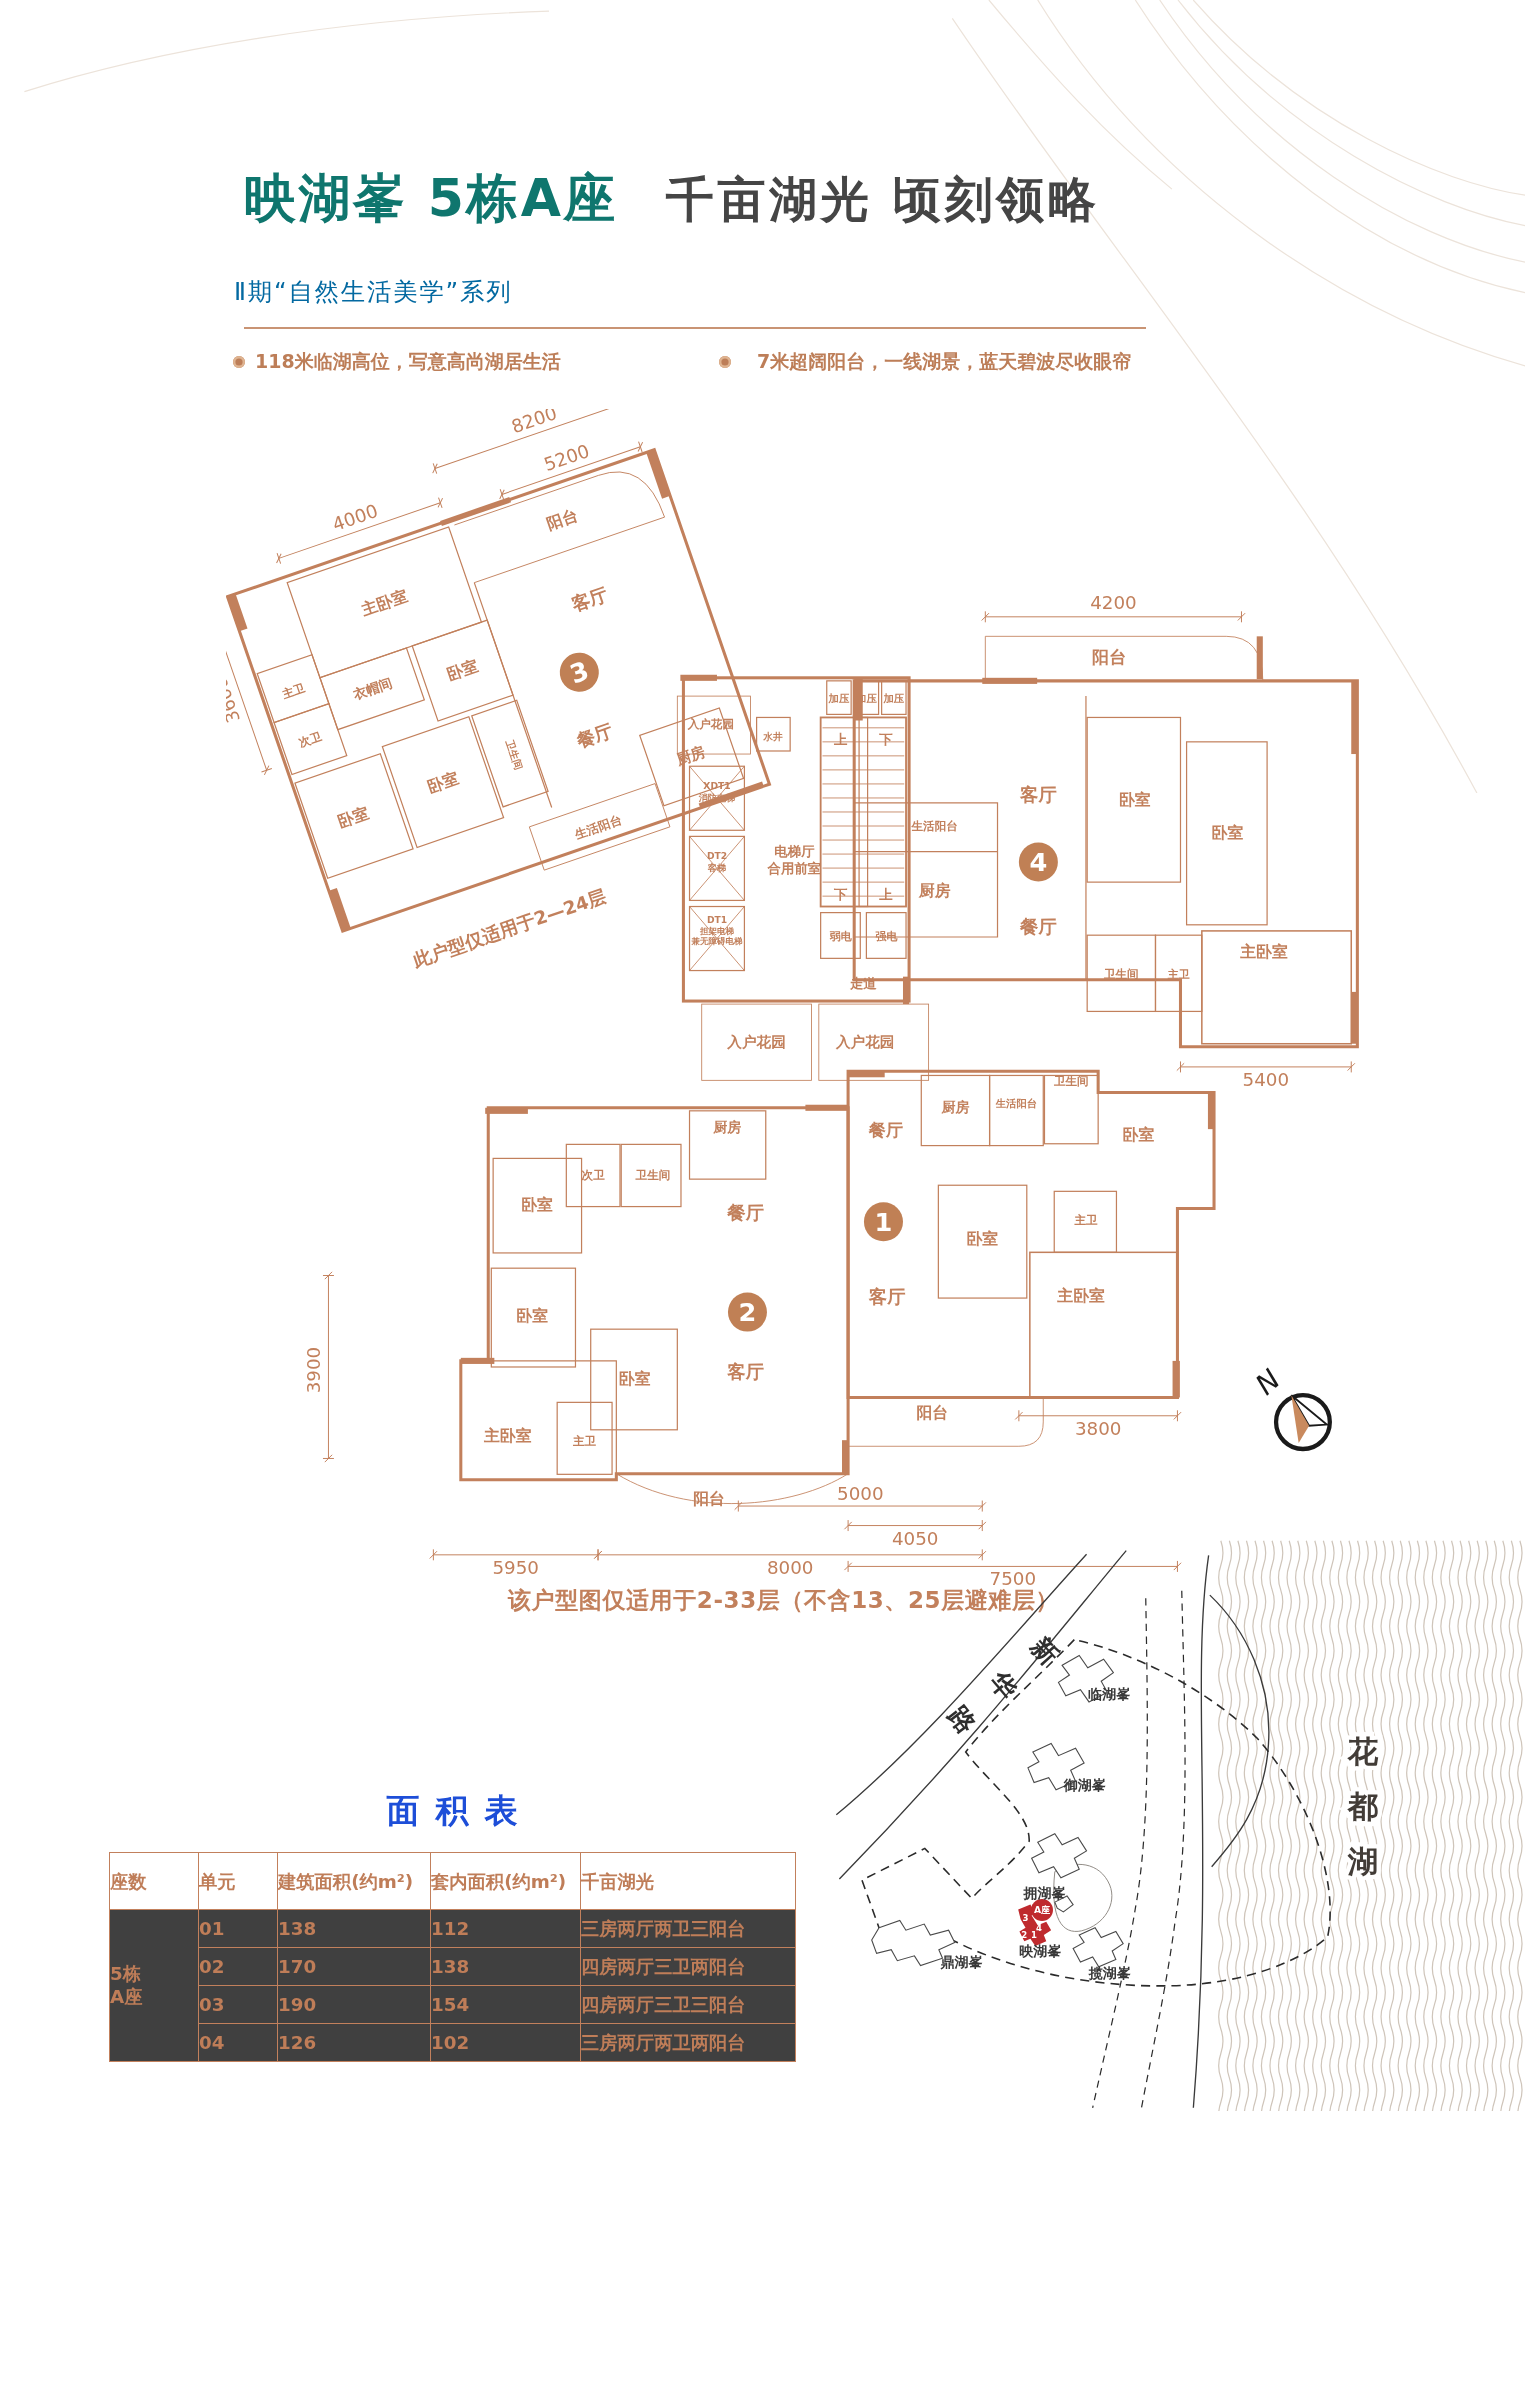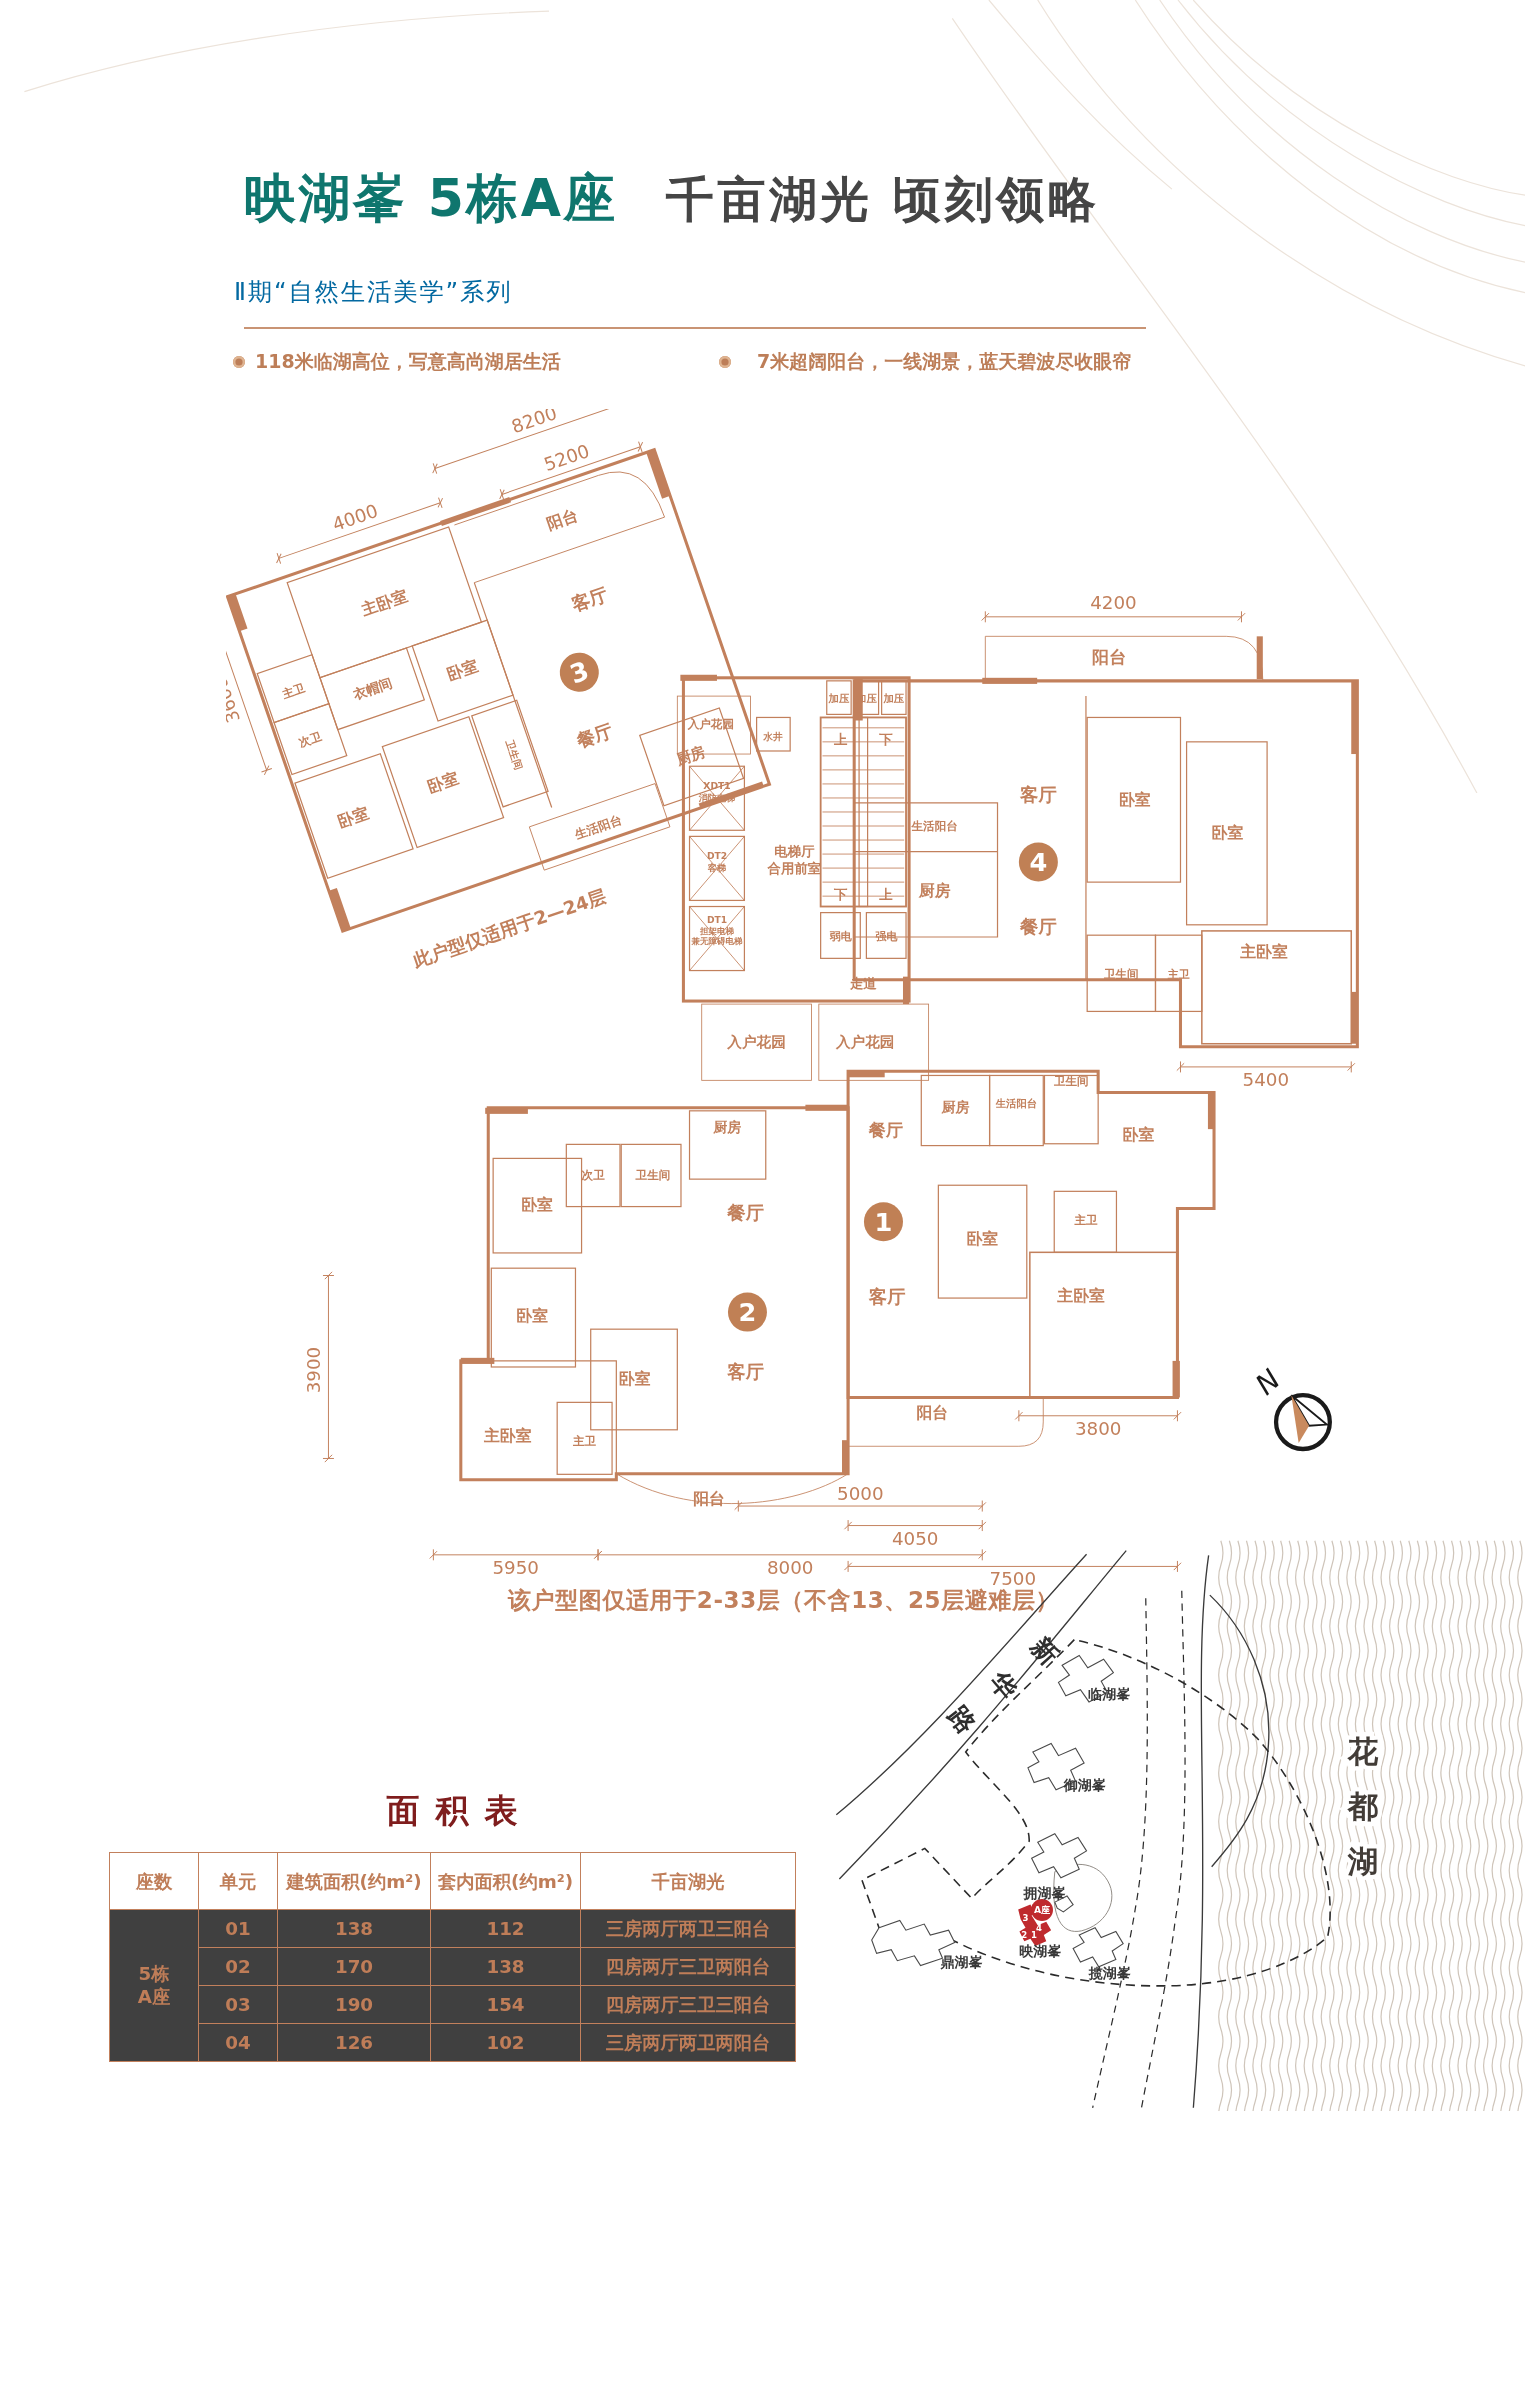--- a/index.html
+++ b/index.html
@@ -11,23 +11,23 @@
   .hdr .t1{font-size:52px;font-weight:900;color:#0f766e;letter-spacing:2.4px;}
   .hdr .t2{font-size:48px;font-weight:700;color:#454545;margin-left:48px;letter-spacing:3.7px;}
   .series{position:absolute;left:234px;top:276px;font-size:24.4px;color:#0369a1;letter-spacing:1.8px;font-weight:400;}
   .rule{position:absolute;left:244px;top:327px;width:902px;height:1.8px;background:#c99474;}
   .bullet{position:absolute;top:349px;display:flex;align-items:center;color:#bd7e58;font-size:19px;font-weight:600;}
   .b1{left:233px;} .b2{left:719px;gap:16px;}
   .dot{width:12.2px;height:12.2px;border-radius:50%;background:#bd7e58;box-shadow:inset 0 0 0 2.4px #dfb491;margin-right:9.8px;flex:0 0 auto;}
   
   .plan-note{position:absolute;left:508px;top:1585px;font-size:23px;color:#c2805c;font-weight:600;letter-spacing:0.6px;}
   .area-title{position:absolute;left:109px;top:1789px;width:686px;text-align:center;
-              font-size:33px;font-weight:700;color:#7f1d1d;letter-spacing:16px;text-indent:16px;}
+              font-size:33px;font-weight:700;color:#1d4ed8;letter-spacing:16px;text-indent:16px;}
   table.area{position:absolute;left:109px;top:1852px;border-collapse:collapse;table-layout:fixed;
-             color:#bf7d58;font-size:18.3px;text-align:center;}
+             color:#bf7d58;font-size:18.3px;text-align:left;}
   table.area th,table.area td{border:1.8px solid #c2805c;padding:0;overflow:hidden;}
   table.area th{height:56px;background:#ffffff;font-weight:700;font-size:18.3px;}
   table.area td{height:37px;background:#404040;font-weight:600;}
   td.bcell{white-space:pre-line;font-weight:700;line-height:1.25;}
   
   text{font-family:"DejaVu Sans",sans-serif;}
   .pl{fill:#c2805c;text-anchor:middle;font-weight:600;}
   .dimt{fill:#c2805c;text-anchor:middle;font-size:30px;font-weight:500;}
   .ow{fill:none;stroke:#c2805c;stroke-width:5;}
   .iw{fill:none;stroke:#c2805c;stroke-width:2;}

